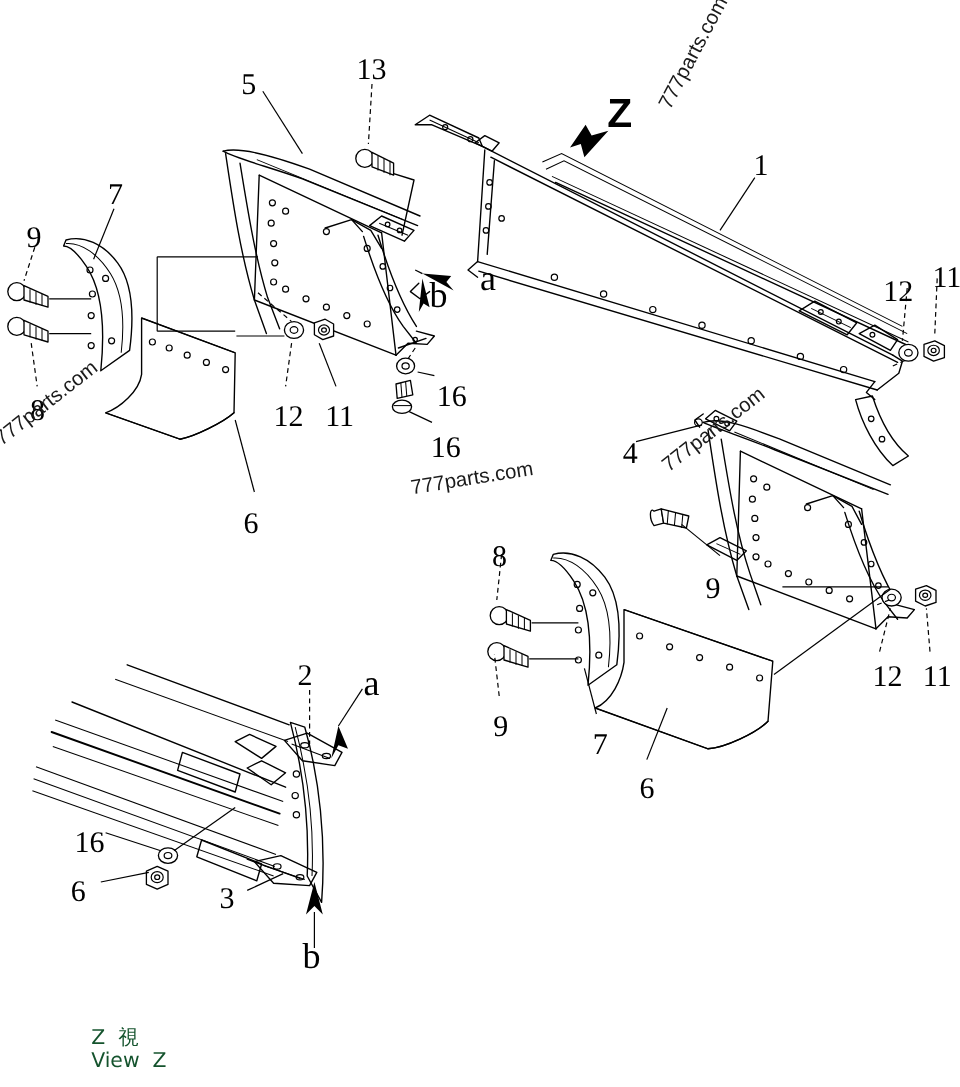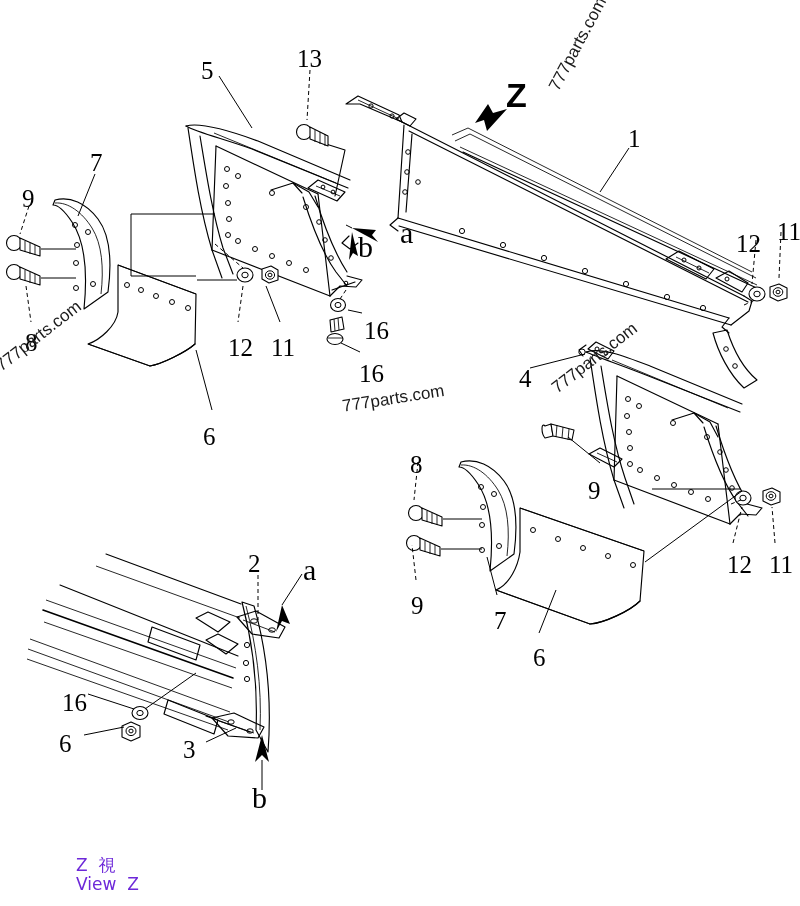--- a/index.html
+++ b/index.html
@@ -28,21 +28,21 @@
     font-family:"Liberation Sans",sans-serif;
     font-size:17px;
     color:#1a1a1a;
     white-space:pre;
     user-select:none;
   }
   .viewlbl{
     position:absolute;
     font-family:"DejaVu Sans",sans-serif;
     font-size:17px;
-    color:#6d28d9;
+    color:#14532d;
     white-space:pre;
     line-height:1.25;
   }
 </style>
 </head>
 <body>
 
 <div id="sheet">
 
   <svg width="800" height="906" viewBox="0 0 800 906">

